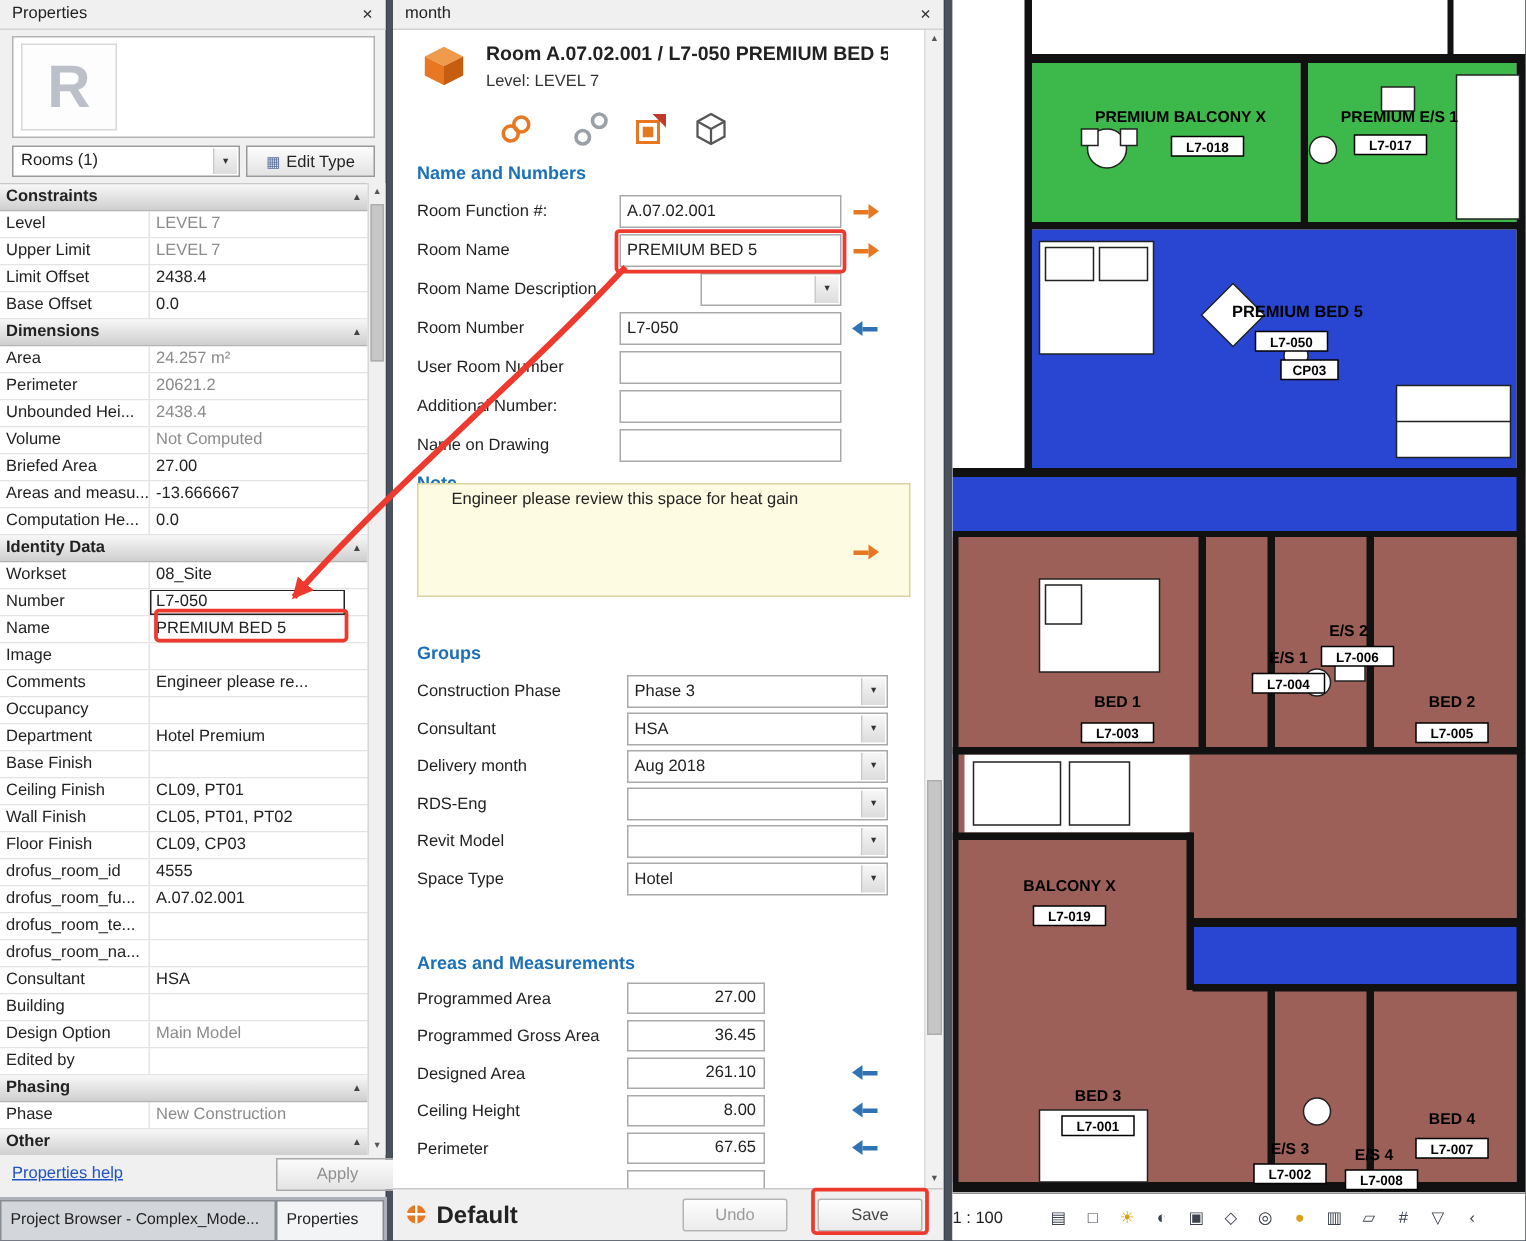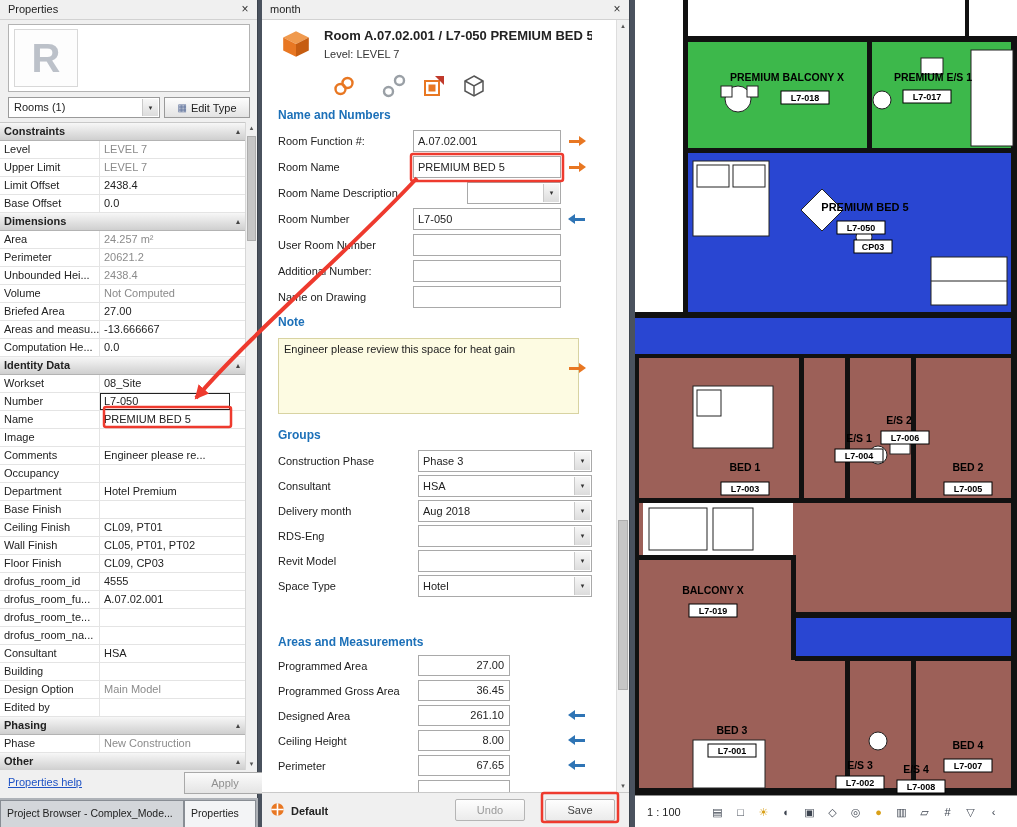--- a/index.html
+++ b/index.html
@@ -60,47 +60,47 @@
   .sel{position:absolute;top:0;height:22px;border:1px solid #a9a9a9;background:#fff}
   .sel .sval{display:block;margin-right:18px;padding:0 4px;line-height:20px;overflow:hidden;white-space:nowrap}
   .arr{position:absolute;left:290px;top:6px;display:inline-block;width:18px;height:11px;visibility:hidden}
   .arr::before{content:"";position:absolute;left:1px;top:4px;width:10px;height:3px;background:var(--c)}
   .arr::after{content:"";position:absolute;left:11px;top:0;border-top:5.5px solid transparent;
        border-bottom:5.5px solid transparent;border-left:7px solid var(--c)}
   .arr.orange{--c:var(--accent_orange)} .arr.blue{--c:var(--accent_blue)}
   .arr.on{visibility:visible}
   .arr.flip{transform:scaleX(-1)}
   .arr.left{visibility:visible;transform:scaleX(-1)}
-  .notebox{position:absolute;left:16px;top:338px;width:301px;height:76px;background:var(--note_yellow);
-       border:1px solid #d8d3a2;padding:3px 5px;line-height:14px}
+  .notebox{position:absolute;left:16px;top:322px;width:329px;height:76px;background:var(--note_yellow);
+       border:1px solid #d8d3a2;padding:3px 22px;line-height:14px}
   .note-arr{position:absolute;left:306px;top:363px}
   .groups{position:absolute;left:16px;top:450px;width:332px}
   .grow{position:relative;height:25px}
   .grow .sel{left:140px;width:174px}
   .areas{position:absolute;left:16px;top:655px;width:332px}
   .arow{position:relative;height:25px}
   .ainp{position:absolute;left:140px;top:0;width:92px;height:21px;border:1px solid #a9a9a9;background:#fff;
        text-align:right;padding-right:5px;line-height:19px}
   .arow .arr{top:5px}
   .partialinp{position:absolute;left:156px;top:780px;width:92px;height:14px;border:1px solid #a9a9a9;background:#fff}
   .dfooter{position:absolute;left:0;right:0;top:792px;height:35px;background:#f0f0f0;border-top:1px solid #c9c9c9;z-index:5}
-  .defwrap{position:absolute;left:8px;top:9px;display:flex;align-items:flex-end;gap:6px;font-weight:bold;font-size:11px}
+  .defwrap{position:absolute;left:8px;top:9px;display:flex;align-items:flex-start;gap:6px;font-weight:bold;font-size:16px}
   .btn{position:absolute;top:6px;height:22px;border:1px solid #b5b5b5;background:linear-gradient(#fefefe,#ebebeb);
        text-align:center;line-height:20px;border-radius:2px;color:#444}
   .undobtn{left:193px;width:70px;color:#9a9a9a}
   .savebtn{left:283px;width:70px}
   .dscroll{position:absolute;right:0;top:20px;width:13px;height:772px;background:#f1f1f1;border-left:1px solid #ddd;z-index:6}
   .dscroll .sthumb{top:500px;height:170px}
   .dscroll .sarrow.dn{position:absolute;bottom:0;left:0;right:0}
   
   .plan{left:635px;width:382px;background:#fff}
   .plan svg text{font-family:"Liberation Sans",sans-serif;fill:#000;text-anchor:middle;font-weight:600}
   .statusbar{position:absolute;left:0;right:0;top:795px;height:32px;background:#fff;border-top:1px solid #8f8f8f;
        display:flex;align-items:center}
-  .scale{margin-left:12px;width:52px;color:#222}
+  .scale{margin-left:0;width:52px;color:#222}
   .vicons{display:flex;gap:6px;margin-left:10px}
   .vicon{width:17px;text-align:center;font-size:11px;color:#3d4450;line-height:30px}
   .vicon.warn{color:#d9a018}
   
   .anno{position:absolute;left:0;top:0;pointer-events:none;z-index:50}
 </style>
 </head>
 <body>
 
 <div class="app">

